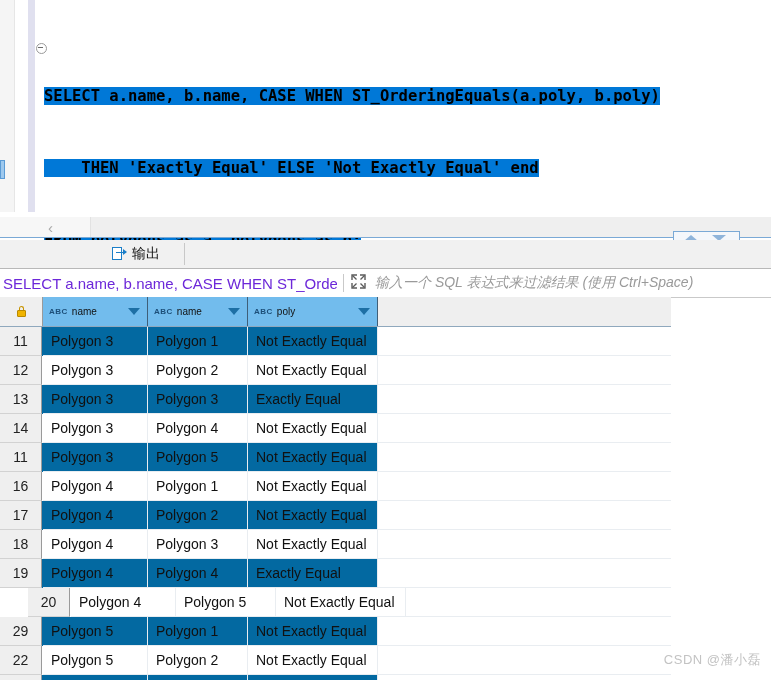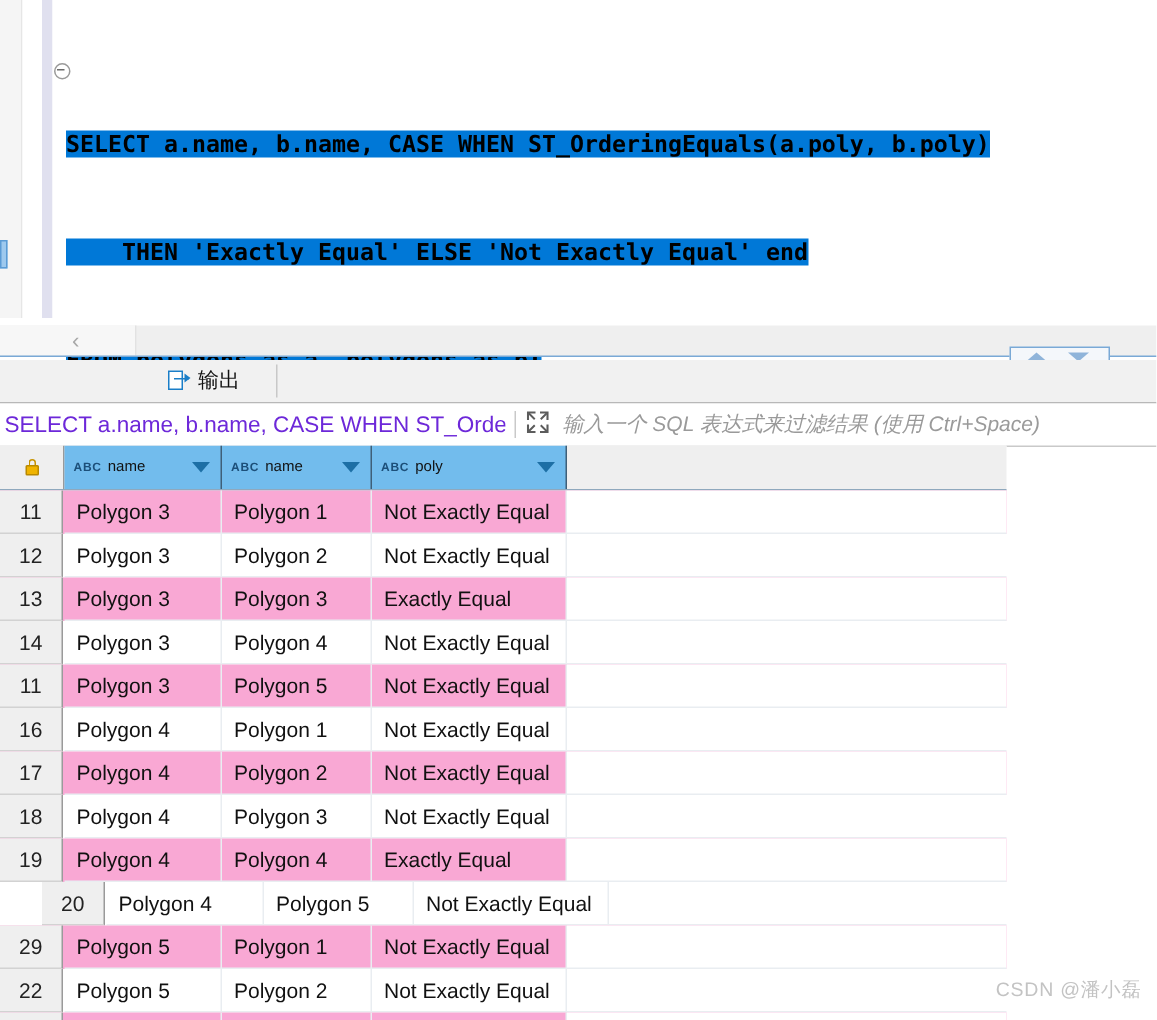--- a/index.html
+++ b/index.html
@@ -80,21 +80,21 @@
     border-left:6px solid transparent;border-right:6px solid transparent;border-top:7px solid #1d6fa5;}
   #corner-head{position:absolute;left:0;top:0;width:42px;height:29px;background:#efefef;
     border-right:1px solid #9a9a9a;display:flex;align-items:center;justify-content:center;}
   .lock{position:relative;width:9px;height:11px;}
   .lock .body{position:absolute;left:0;bottom:0;width:9px;height:7px;background:#f0b400;border:1px solid #b98900;box-sizing:border-box;border-radius:1px;}
   .lock .shackle{position:absolute;left:2px;top:0;width:5px;height:5px;border:1.4px solid #c79300;
     border-bottom:none;border-radius:3px 3px 0 0;box-sizing:border-box;}
 
   .grow{position:absolute;left:0;width:771px;height:29px;}
   .grow.odd{background:#ffffff;}
-  .grow.even{background:#f9a8d4;}
+  .grow.even{background:#0369a1;}
   .grow .rn{position:absolute;left:0;top:0;width:42px;height:29px;background:#efefef;
     border-right:1px solid #9a9a9a;border-bottom:1px solid #d2d2d2;box-sizing:border-box;
     display:flex;align-items:center;justify-content:center;font-size:14px;color:#222;}
   .grow .cell{position:absolute;top:0;height:29px;box-sizing:border-box;
     border-right:1px solid #e9edf1;border-bottom:1px solid #e9edf1;
     display:flex;align-items:center;padding-left:8px;font-size:14px;color:#111;overflow:hidden;white-space:nowrap;}
   .grow .tail{position:absolute;left:378px;top:0;width:393px;height:29px;background:#ffffff;
     border-bottom:1px solid #e9edf1;box-sizing:border-box;}
 
   

